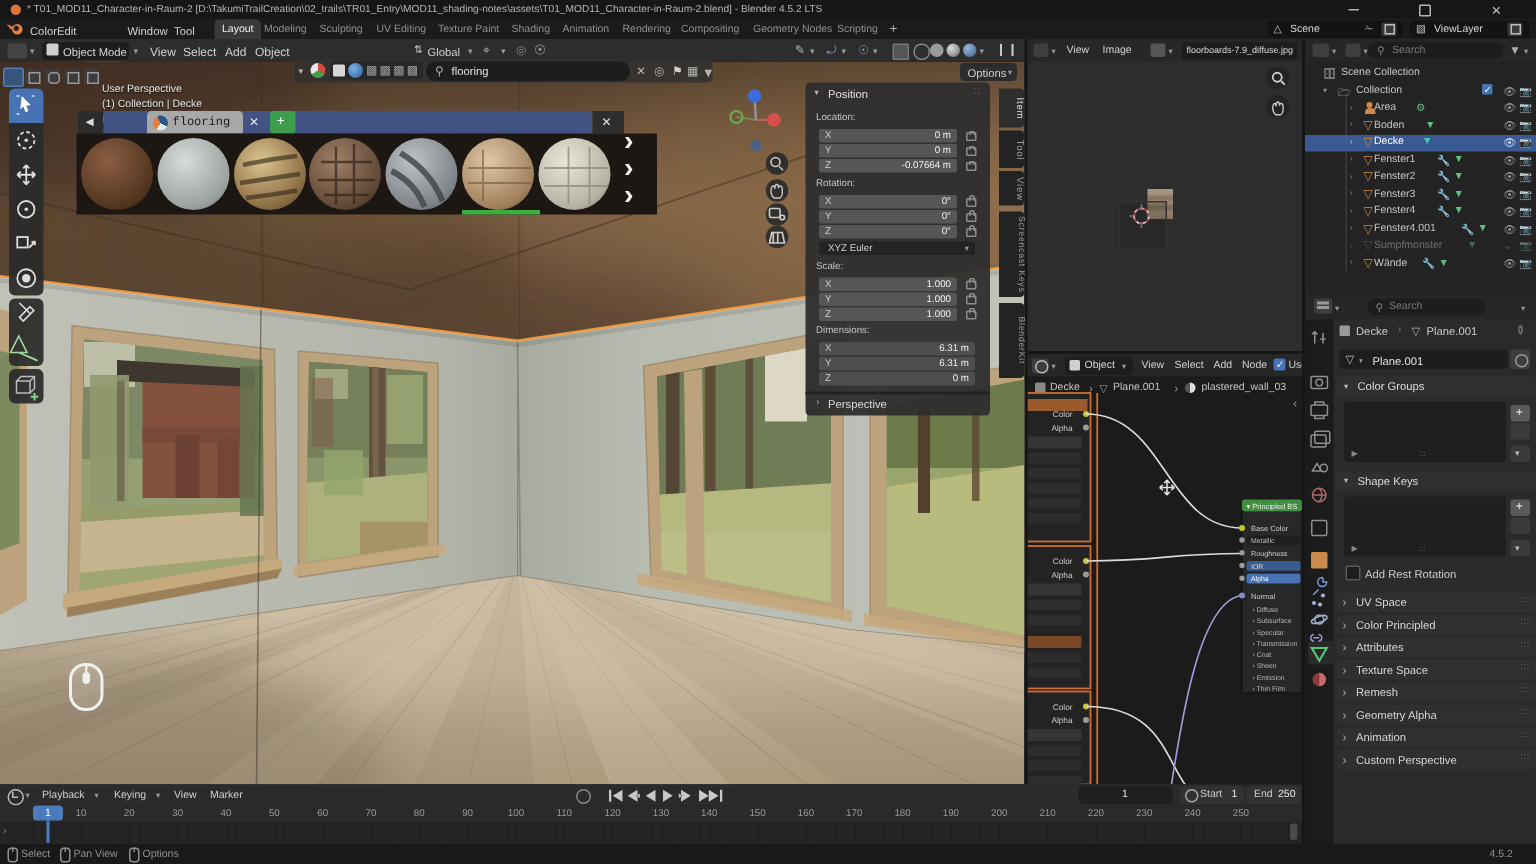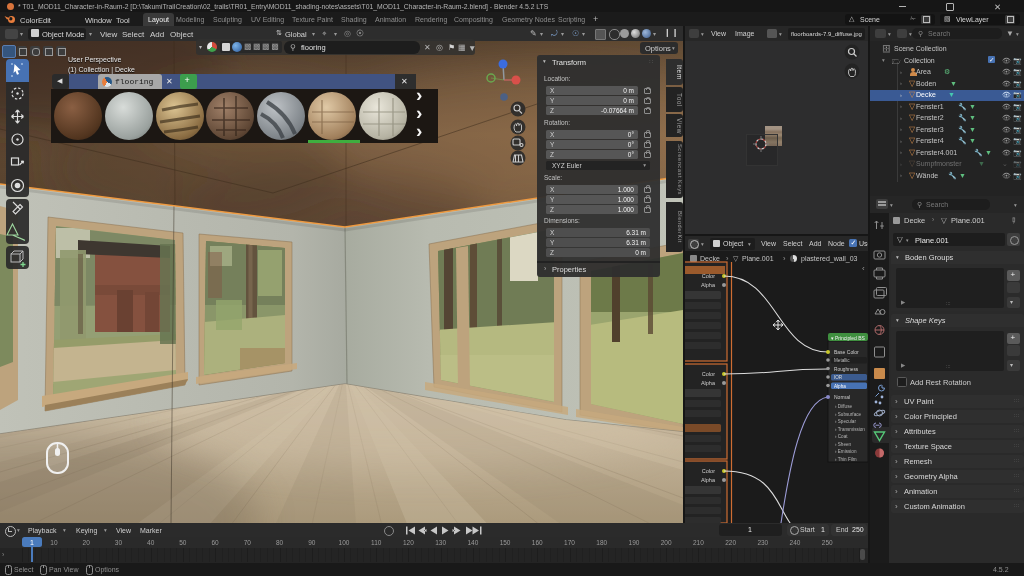--- a/index.html
+++ b/index.html
@@ -422,21 +422,21 @@
 </svg>
 
 <svg class="abs" style="left:44px;top:414px;" width="28" height="36" viewBox="0 0 28 36">
   <rect x="3" y="3" width="21" height="30" rx="10" fill="#ffffff22" stroke="#f0f0f0" stroke-width="2"></rect>
   <line x1="13.5" y1="3" x2="13.5" y2="15" stroke="#f0f0f0" stroke-width="1.5"></line>
   <rect x="11" y="8" width="5" height="8" rx="2.5" fill="#f0f0f0"></rect>
 </svg>
 
 <div class="abs" style="left:537px;top:29px;width:123px;height:222px;background:#2e2e2ef2;border-radius:3px;" id="npanel">
   <div class="txt" style="left:6px;top:3px;font-size:5.5px;color:#bbb;">▾</div>
-  <div class="txt" style="left:15px;top:3px;font-size:7.5px;color:#e2e2e2;">Transform</div>
+  <div class="txt" style="left:15px;top:3px;font-size:7.5px;color:#e2e2e2;">Position</div>
   <div class="txt" style="left:112px;top:3px;font-size:6px;color:#777;letter-spacing:1px;">::</div>
   <div class="nlab" style="top:20px;">Location:</div>
   <div class="nrow" style="top:31px;">
           <span class="k">X</span>
           <span class="v">0 m</span>
         </div>
   <div class="nrow" style="top:41px;">
           <span class="k">Y</span>
           <span class="v">0 m</span>
         </div>
@@ -491,21 +491,21 @@
   <div class="nrow" style="top:182.5px;width:104px;background:#4e4e4e;">
           <span class="k">Y</span>
           <span class="v">6.31 m</span>
         </div>
   <div class="nrow" style="top:192.5px;width:104px;background:#4e4e4e;">
           <span class="k">Z</span>
           <span class="v">0 m</span>
         </div>
   <div class="abs" style="left:0;top:206px;width:123px;height:1.5px;background:#222;"></div>
   <div class="txt" style="left:7px;top:210px;font-size:7px;color:#aaa;">›</div>
-  <div class="txt" style="left:15px;top:210px;font-size:7.5px;color:#dcdcdc;">Properties</div>
+  <div class="txt" style="left:15px;top:210px;font-size:7.5px;color:#dcdcdc;">Perspective</div>
 </div>
 <div class="ptab" style="top:33px;height:26px;background:#2e2e2e;color:#e5e5e5;">Item</div>
 <div class="ptab" style="top:61px;height:25px;">Tool</div>
 <div class="ptab" style="top:88px;height:23px;">View</div>
 <div class="ptab" style="top:115px;height:57px;font-size:5.8px;">Screencast Keys</div>
 <div class="ptab" style="top:176px;height:50px;font-size:5.8px;">BlenderKit</div>
 </div>
 
 <div class="abs" style="left:685px;top:26px;width:183px;height:208px;background:#2d2d2e;" id="imged">
   <div class="abs hdr" style="left:0;top:0;width:183px;height:15px;background:#272727;"></div>
@@ -813,71 +813,71 @@
 
   <div class="txt fld" style="left:23px;top:37px;width:112px;height:13px;border-radius:2px;"></div>
   <div class="txt" style="left:27px;top:39px;font-size:7.5px;color:#bbb;">▽</div>
   <div class="txt" style="left:36px;top:40.5px;font-size:5px;color:#999;">▾</div>
   <div class="txt" style="left:45px;top:39.5px;font-size:7.5px;color:#e5e5e5;">Plane.001</div>
   <div class="txt" style="left:137px;top:37px;width:13px;height:13px;background:#3e3e3e;border-radius:2px;"></div>
   <div class="txt" style="left:140px;top:39.5px;width:7px;height:7px;border:1px solid #999;border-radius:50%;"></div>
 
   <div class="abs" style="left:21px;top:55px;width:133px;height:13px;background:#2f2f2f;border-radius:2.5px 2.5px 0 0;"></div>
   <div class="txt" style="left:26px;top:57.5px;font-size:5.5px;color:#bbb;">▾</div>
-  <div class="txt" style="left:35px;top:57px;font-size:7.5px;color:#dcdcdc;">Boden Groups</div>
+  <div class="txt" style="left:35px;top:57px;font-size:7.5px;color:#dcdcdc;">Color Groups</div>
   <div class="abs" style="left:21px;top:68px;width:133px;height:47px;background:#2b2b2b;"></div>
   <div class="abs fld" style="left:26px;top:72px;width:108px;height:40px;border-radius:2px;background:#1f1f1f;"></div>
   <div class="txt" style="left:31px;top:103px;font-size:5.5px;color:#888;">▶</div>
   <div class="txt" style="left:76px;top:104px;font-size:5.5px;color:#777;">:::</div>
   <div class="abs" style="left:137px;top:74px;width:13px;height:11px;background:#5a5a5a;border-radius:2px;"></div>
   <div class="txt" style="left:140.5px;top:74px;font-size:8px;color:#eee;">+</div>
   <div class="abs" style="left:137px;top:86px;width:13px;height:11px;background:#3a3a3a;border-radius:2px;"></div>
   <div class="abs" style="left:137px;top:101px;width:13px;height:11px;background:#3a3a3a;border-radius:2px;"></div>
   <div class="txt" style="left:140px;top:102px;font-size:6px;color:#bbb;">▾</div>
 
   <div class="abs" style="left:21px;top:118px;width:133px;height:13px;background:#2f2f2f;border-radius:2.5px 2.5px 0 0;"></div>
   <div class="txt" style="left:26px;top:120.5px;font-size:5.5px;color:#bbb;">▾</div>
-  <div class="txt" style="left:35px;top:120px;font-size:7.5px;color:#dcdcdc;font-style:italic;">Shape Keys</div>
+  <div class="txt" style="left:35px;top:120px;font-size:7.5px;color:#dcdcdc;">Shape Keys</div>
   <div class="abs" style="left:21px;top:131px;width:133px;height:47px;background:#2b2b2b;"></div>
   <div class="abs fld" style="left:26px;top:135px;width:108px;height:40px;border-radius:2px;background:#1f1f1f;"></div>
   <div class="txt" style="left:31px;top:166px;font-size:5.5px;color:#888;">▶</div>
   <div class="txt" style="left:76px;top:167px;font-size:5.5px;color:#777;">:::</div>
   <div class="abs" style="left:137px;top:137px;width:13px;height:11px;background:#5a5a5a;border-radius:2px;"></div>
   <div class="txt" style="left:140.5px;top:137px;font-size:8px;color:#eee;">+</div>
   <div class="abs" style="left:137px;top:149px;width:13px;height:11px;background:#3a3a3a;border-radius:2px;"></div>
   <div class="abs" style="left:137px;top:164px;width:13px;height:11px;background:#3a3a3a;border-radius:2px;"></div>
   <div class="txt" style="left:140px;top:165px;font-size:6px;color:#bbb;">▾</div>
 
   <div class="abs" style="left:21px;top:178px;width:133px;height:16px;background:#2b2b2b;border-radius:0 0 2.5px 2.5px;"></div>
   <div class="txt" style="left:27px;top:181px;width:8px;height:8px;background:#1d1d1d;border:1px solid #5a5a5a;border-radius:1.5px;"></div>
   <div class="txt" style="left:40px;top:182px;font-size:7.5px;color:#ccc;">Add Rest Rotation</div>
 
   <div class="phead" style="top:199px;">
-        <span>UV Paint</span>
+        <span>UV Space</span>
       </div>
   <div class="phead" style="top:214px;">
         <span>Color Principled</span>
       </div>
   <div class="phead" style="top:229px;">
         <span>Attributes</span>
       </div>
   <div class="phead" style="top:244px;">
         <span>Texture Space</span>
       </div>
   <div class="phead" style="top:259px;">
         <span>Remesh</span>
       </div>
   <div class="phead" style="top:274px;">
         <span>Geometry Alpha</span>
       </div>
   <div class="phead" style="top:289px;">
         <span>Animation</span>
       </div>
   <div class="phead" style="top:304px;">
-        <span>Custom Animation</span>
+        <span>Custom Perspective</span>
       </div>
 </div>
 
 <div class="abs" style="left:0;top:523px;width:868px;height:40px;background:#242424;" id="timeline">
   <div class="abs" style="left:0;top:0;width:868px;height:14px;background:#2b2b2b;"></div>
   <div class="txt" style="left:5px;top:2.5px;width:9px;height:9px;border:1.2px solid #bbb;border-radius:50%;"></div>
   <div class="txt" style="left:8px;top:4.5px;width:3px;height:3px;border-left:1.2px solid #bbb;border-bottom:1.2px solid #bbb;"></div>
   <div class="txt" style="left:17px;top:4px;font-size:5.5px;color:#999;">▾</div>
   <div class="txt" style="left:28px;top:3.5px;font-size:7px;color:#cfcfcf;">Playback</div>
   <div class="txt" style="left:63px;top:4px;font-size:5.5px;color:#999;">▾</div>

